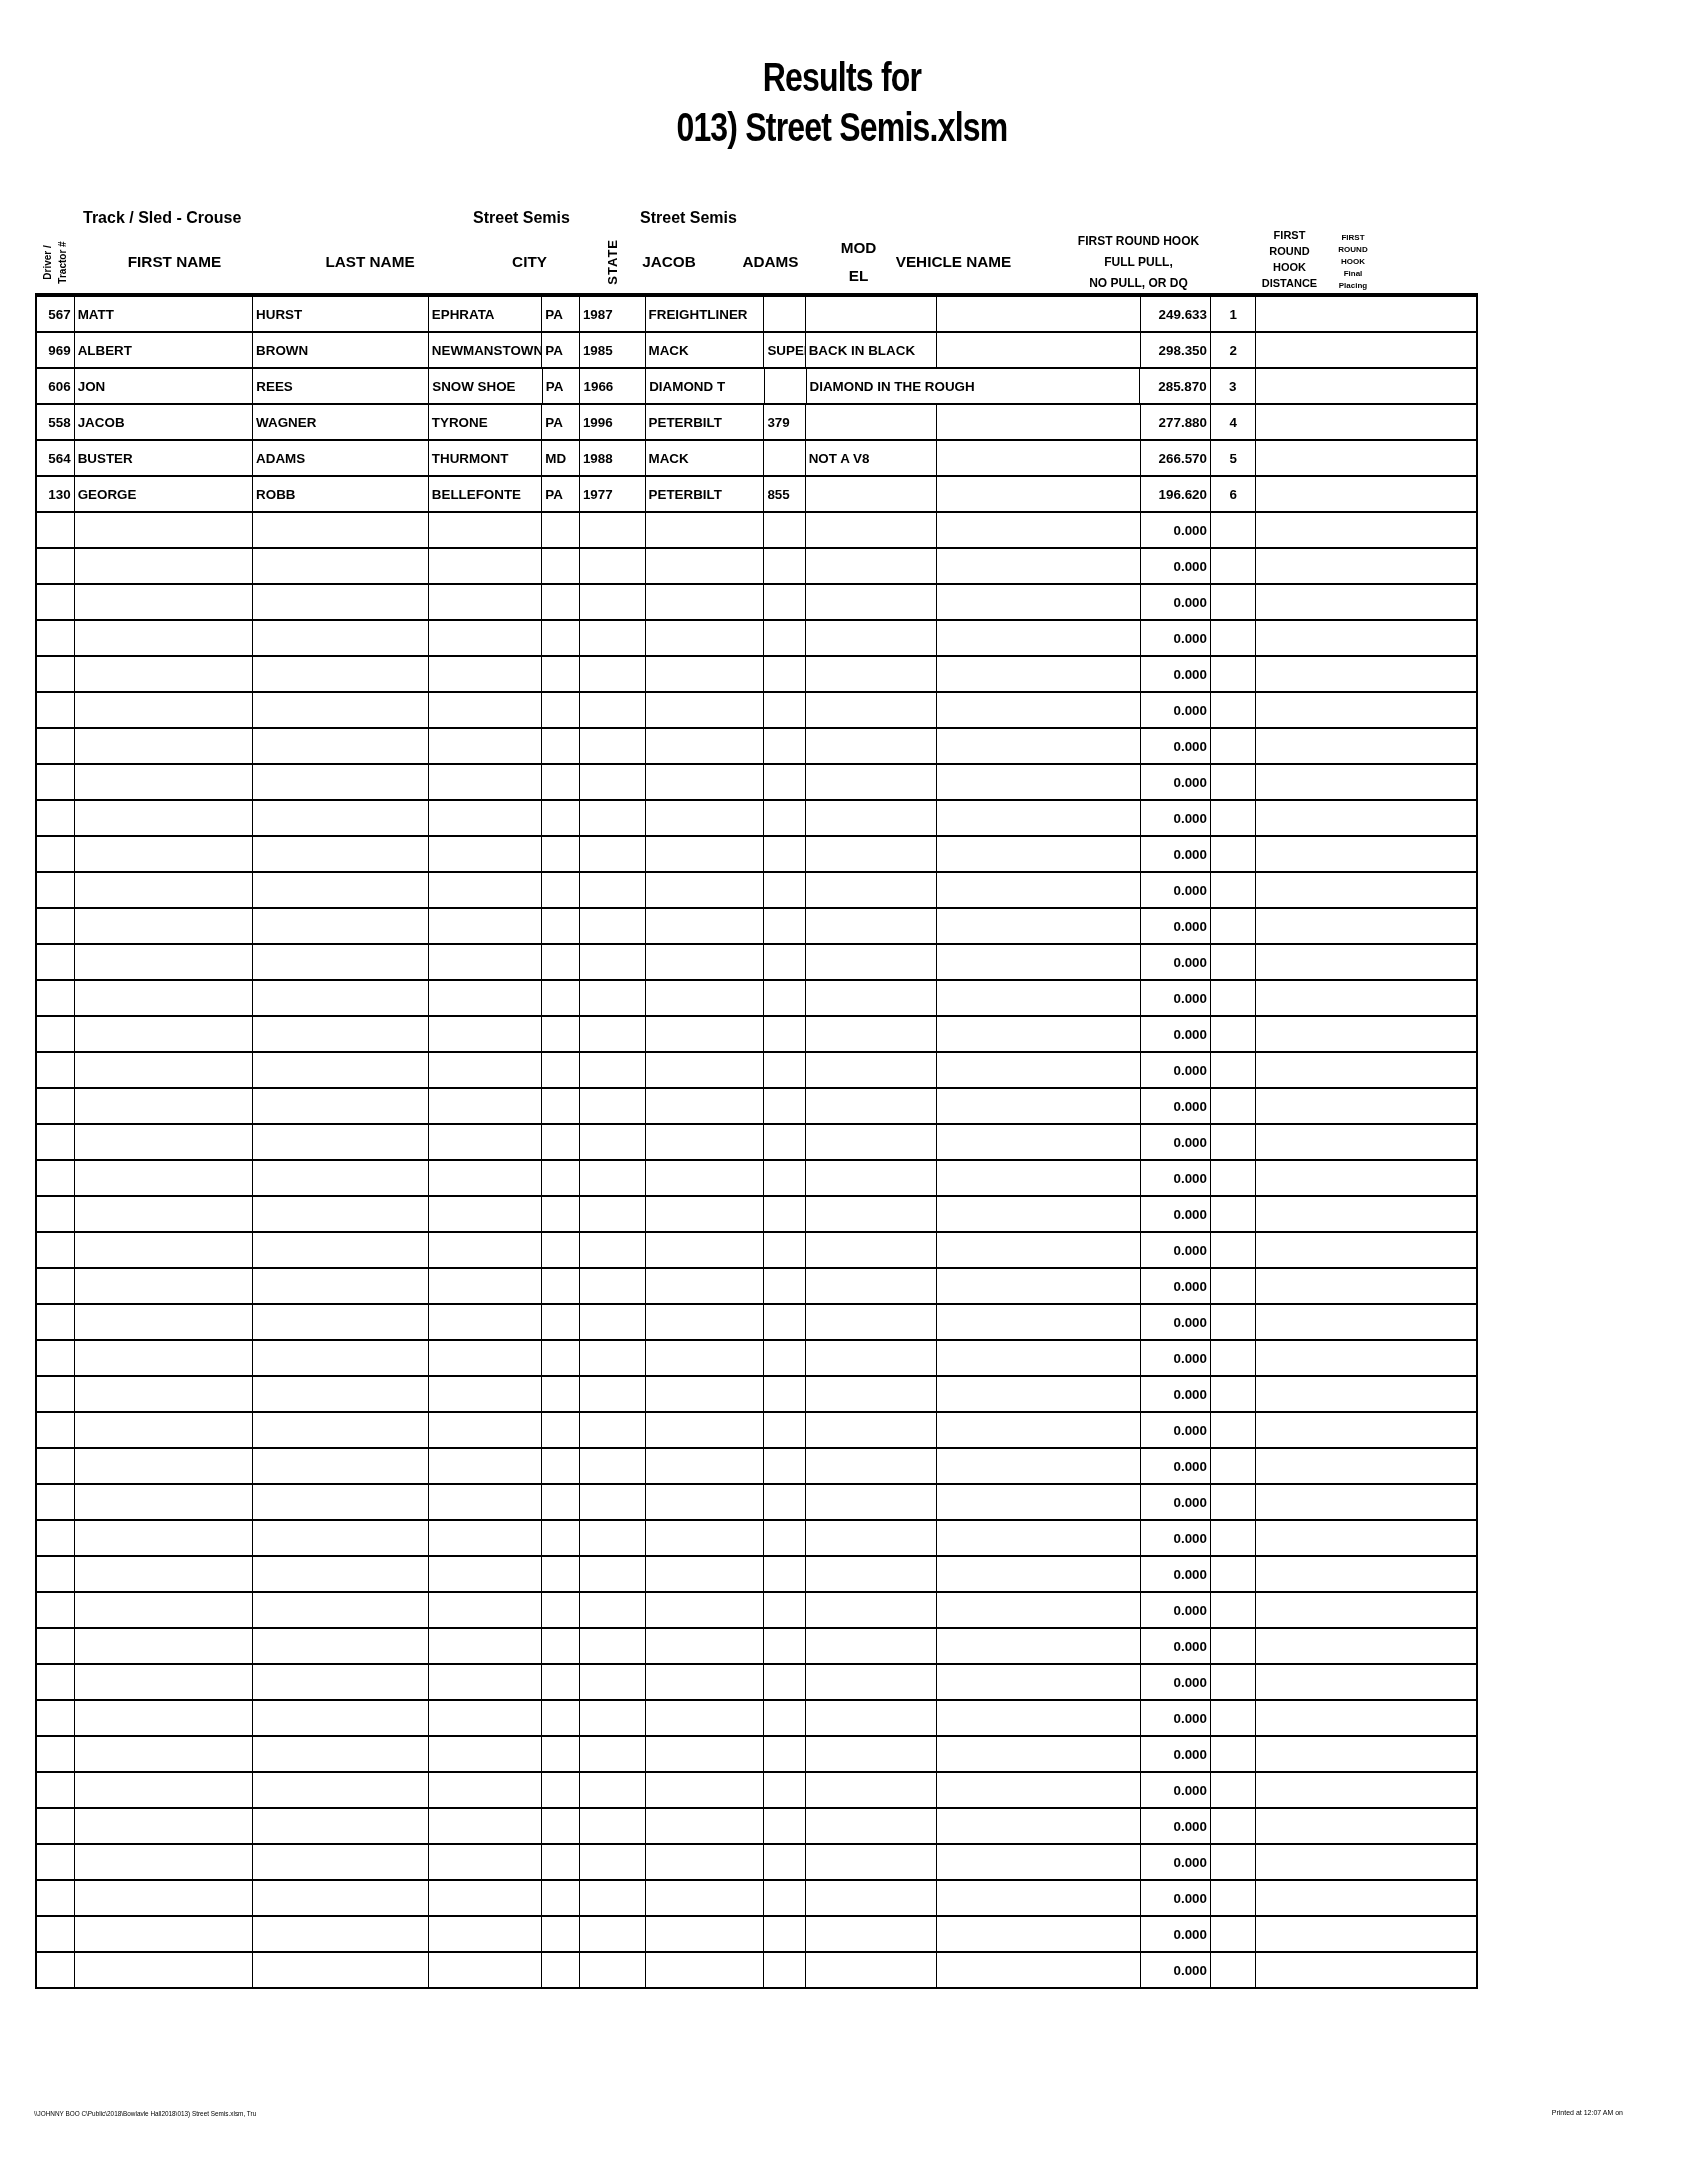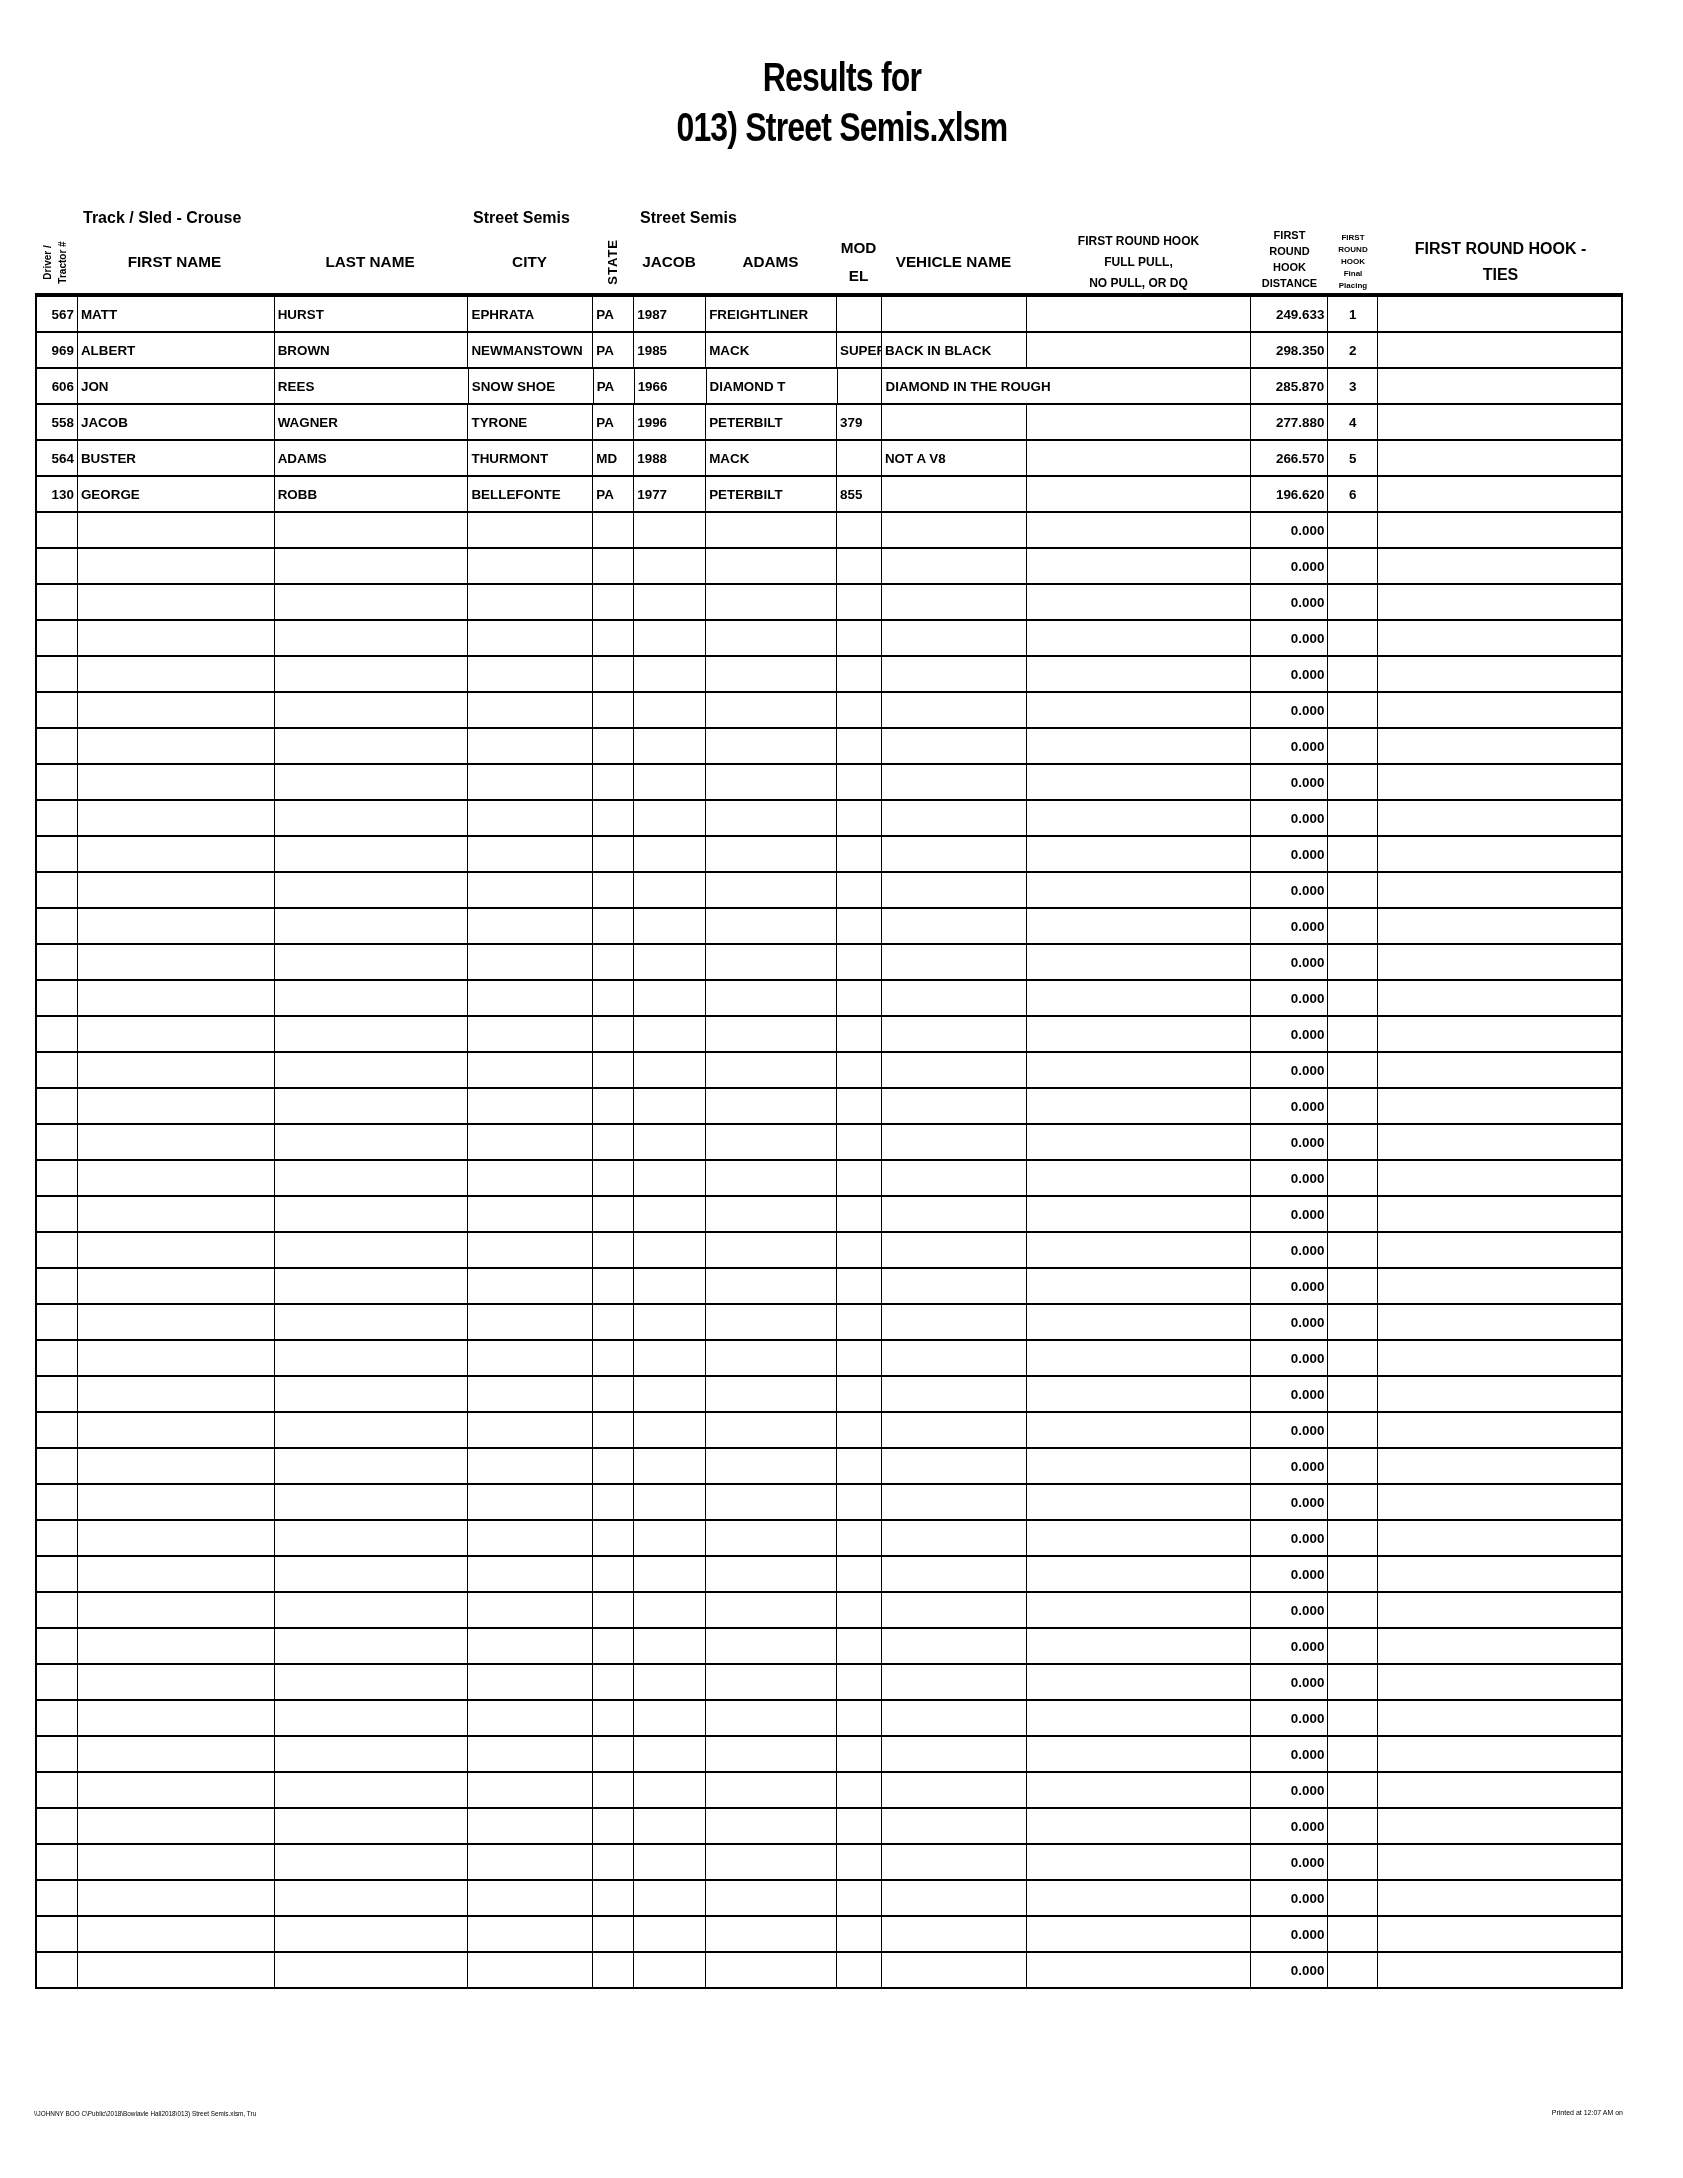--- a/index.html
+++ b/index.html
@@ -25,21 +25,21 @@
   .rot{transform:rotate(-90deg);transform-origin:center;text-align:center;}
   .rot-driver{font-size:10px;line-height:1.45;}
   .rot-state{font-size:13px;letter-spacing:1px;}
   .h-model{line-height:1.85;}
   .h-pull{font-size:12px;line-height:1.75;}
   .h-dist{font-size:11px;line-height:1.45;justify-content:flex-end;padding-bottom:1px;}
   .h-place{font-size:8px;line-height:1.5;}
   .h-ties{font-size:16px;line-height:1.6;}
 
   
-  .grid{position:absolute;left:35px;top:293px;width:1588px;border-top:4px solid #000;border-left:2px solid #000;box-sizing:border-box;}
+  .grid{position:absolute;left:35px;top:293px;width:1443px;border-top:4px solid #000;border-left:2px solid #000;box-sizing:border-box;}
   .trow{display:flex;height:36px;border-bottom:2.5px solid #000;box-sizing:border-box;background:#fff;}
   .tcell{
     box-sizing:border-box;border-right:1.5px solid #000;
     display:flex;align-items:center;
     font-size:13.4px;padding:0 3px;white-space:nowrap;overflow:hidden;
   }
   .tcell:last-child{border-right-width:2px;}
   .al-r{justify-content:flex-end;}
   .al-c{justify-content:center;padding:0;}
   .spanned{overflow:visible;}
@@ -91,24 +91,20 @@
       <div>HOOK</div>
       <div>DISTANCE</div>
     </div>
     <div class="hcell h-place" style="width:50px">
       <div>FIRST</div>
       <div>ROUND</div>
       <div>HOOK</div>
       <div>Final</div>
       <div>Placing</div>
     </div>
-    <div class="hcell h-ties" style="width:245px">
-      <div>FIRST ROUND HOOK -</div>
-      <div>TIES</div>
-    </div>
   </div>
 </div>
 
 <div class="grid" id="grid">
     <div class="trow">
       <div class="tcell al-r" style="width: 41px;">567</div>
       <div class="tcell" style="width: 197px;">MATT</div>
       <div class="tcell" style="width: 194px;">HURST</div>
       <div class="tcell" style="width: 125px;">EPHRATA</div>
       <div class="tcell" style="width: 41px;">PA</div>

